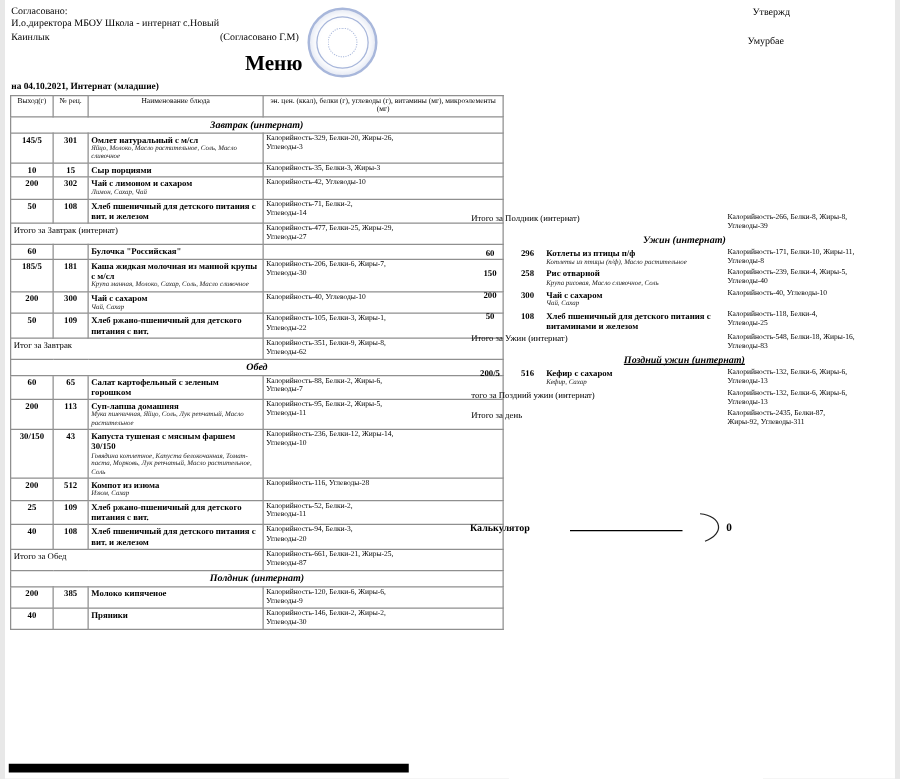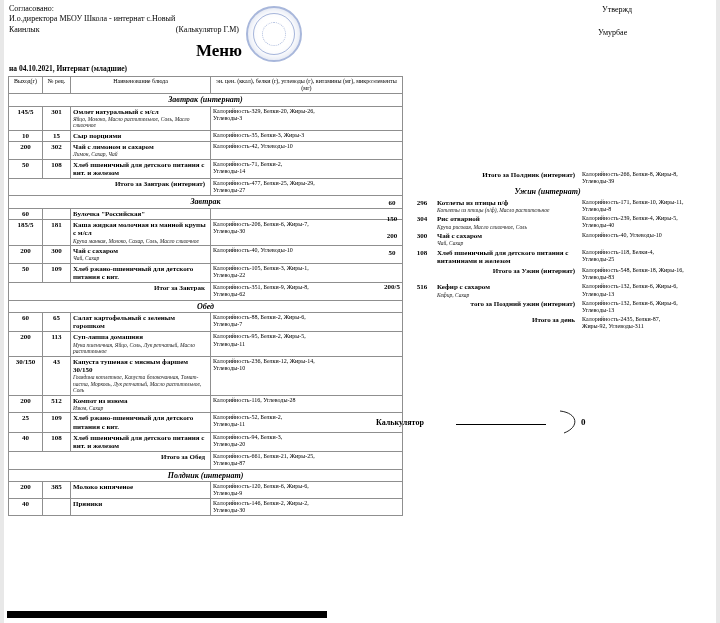--- a/index.html
+++ b/index.html
@@ -28,21 +28,21 @@
   table.right-t { position:absolute; left:371px; top:170px; width:345px; }
   table.right-t td { border:none; }
 
   th { font-size:6px; font-weight:normal; text-align:center; line-height:1.25; }
   .qty, .rec { text-align:center; font-size:7px; font-weight:bold; }
   .dish { font-size:7px; font-weight:bold; }
   .ingr { font-size:5.5px; font-style:italic; color:#1a1a1a; }
   .nut  { font-size:6px; max-width:102px; }
   .section-row td { font-size:8px; font-weight:bold; font-style:italic; text-align:center; padding:2px; }
   .section-row.underlined td .sec-txt { text-decoration:underline; }
-  .total-label { text-align:right; font-weight:bold; font-size:7px; padding-right:5px !important; }
+  .total-label { text-align:left; font-weight:normal; font-size:7px; padding-right:5px !important; }
 
   
   .signatures { position:absolute; left:372px; top:415px; width:344px; font-size:8px; font-weight:bold; }
   .sig-row { position:relative; height:23px; }
   .sig-label { display:inline-block; width:80px; }
   .sig-line { display:inline-block; width:90px; border-bottom:1px solid #000; height:9px; }
   .sig-zero { position:absolute; left:205px; top:2px; font-size:9px; }
   .scribble { position:absolute; left:178px; top:-6px; }
 
   .black-bar { position:absolute; left:3px; top:611px; width:320px; height:7px; background:#000; }
@@ -50,21 +50,21 @@
 </head>
 <body>
 
 <div class="page">
 
   <div class="agreed">
     <div>Согласовано:</div>
     <div>И.о.директора МБОУ Школа - интернат с.Новый</div>
     <div class="agreed-row">
       <span>Каинлык</span>
-      <span>(Калькулятор Г.М)</span>
+      <span>(Согласовано Г.М)</span>
     </div>
   </div>
 
   <div class="approved">Утвержд</div>
   <div class="approved-name">Умурбае</div>
   <div class="stamp"></div>
 
   <div class="title">Меню</div>
   <div class="subtitle">на 04.10.2021, Интернат (младшие)</div>
 
@@ -128,23 +128,20 @@
             <div class="nut">Калорийность-71, Белки-2, Углеводы-14</div>
           </td>
     </tr>
     <tr>
       <td colspan="3" class="total-label">Итого за Завтрак (интернат)</td>
       <td>
             <div class="nut">Калорийность-477, Белки-25, Жиры-29, Углеводы-27</div>
           </td>
     </tr>
 
-    <tr class="section-row">
-      <td colspan="4"><span class="sec-txt">Завтрак</span></td>
-    </tr>
     <tr>
       <td class="qty">60</td>
       <td class="rec"></td>
       <td>
             <div class="dish">Булочка "Российская"</div>
           </td>
       <td>
             <div class="nut"></div>
           </td>
     </tr>
@@ -310,21 +307,21 @@
       <td>
             <div class="dish">Котлеты из птицы п/ф</div>
             <div class="ingr">Котлеты из птицы (п/ф), Масло растительное</div>
           </td>
       <td>
             <div class="nut">Калорийность-171, Белки-10, Жиры-11, Углеводы-8</div>
           </td>
     </tr>
     <tr>
       <td class="qty">150</td>
-      <td class="rec">304</td>
+      <td class="rec">258</td>
       <td>
             <div class="dish">Рис отварной</div>
             <div class="ingr">Крупа рисовая, Масло сливочное, Соль</div>
           </td>
       <td>
             <div class="nut">Калорийность-239, Белки-4, Жиры-5, Углеводы-40</div>
           </td>
     </tr>
     <tr>
       <td class="qty">200</td>
@@ -347,20 +344,23 @@
             <div class="nut">Калорийность-118, Белки-4, Углеводы-25</div>
           </td>
     </tr>
     <tr>
       <td colspan="3" class="total-label">Итого за Ужин (интернат)</td>
       <td>
             <div class="nut">Калорийность-548, Белки-18, Жиры-16, Углеводы-83</div>
           </td>
     </tr>
 
+    <tr class="section-row underlined">
+      <td colspan="4"><span class="sec-txt">Поздний ужин (интернат)</span></td>
+    </tr>
     <tr>
       <td class="qty">200/5</td>
       <td class="rec">516</td>
       <td>
             <div class="dish">Кефир с сахаром</div>
             <div class="ingr">Кефир, Сахар</div>
           </td>
       <td>
             <div class="nut">Калорийность-132, Белки-6, Жиры-6, Углеводы-13</div>
           </td>

